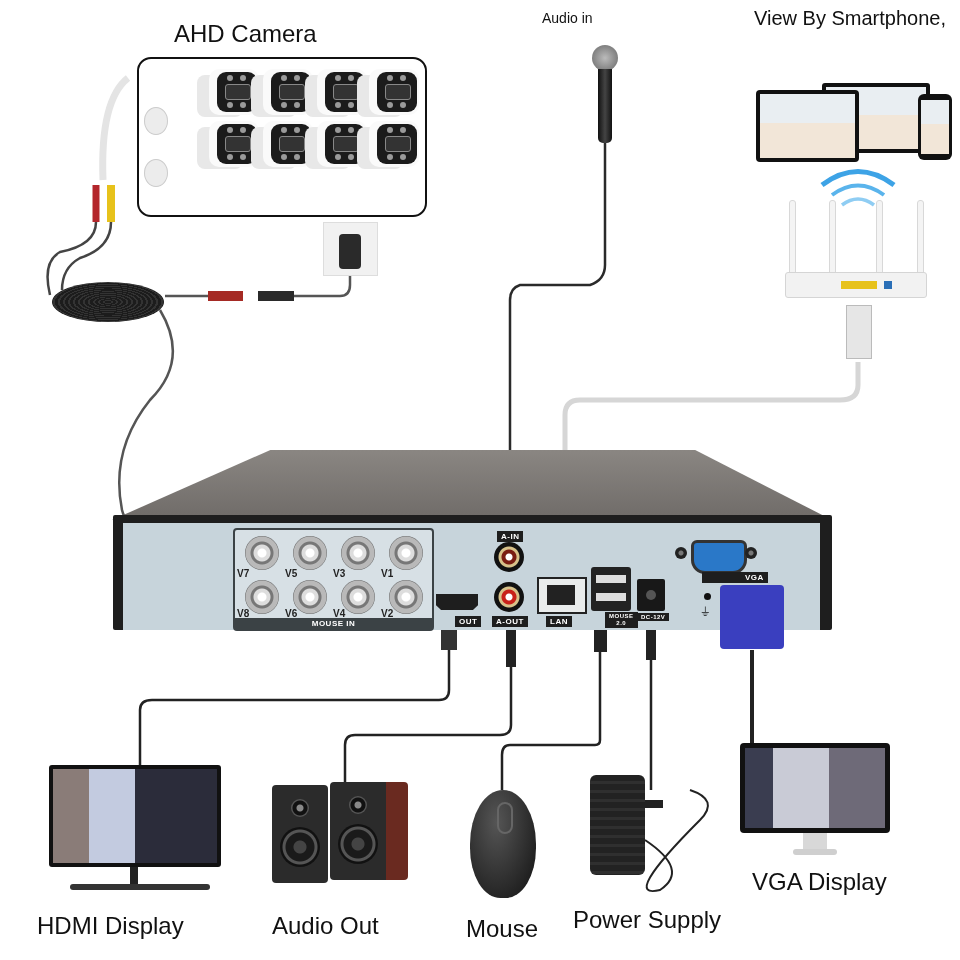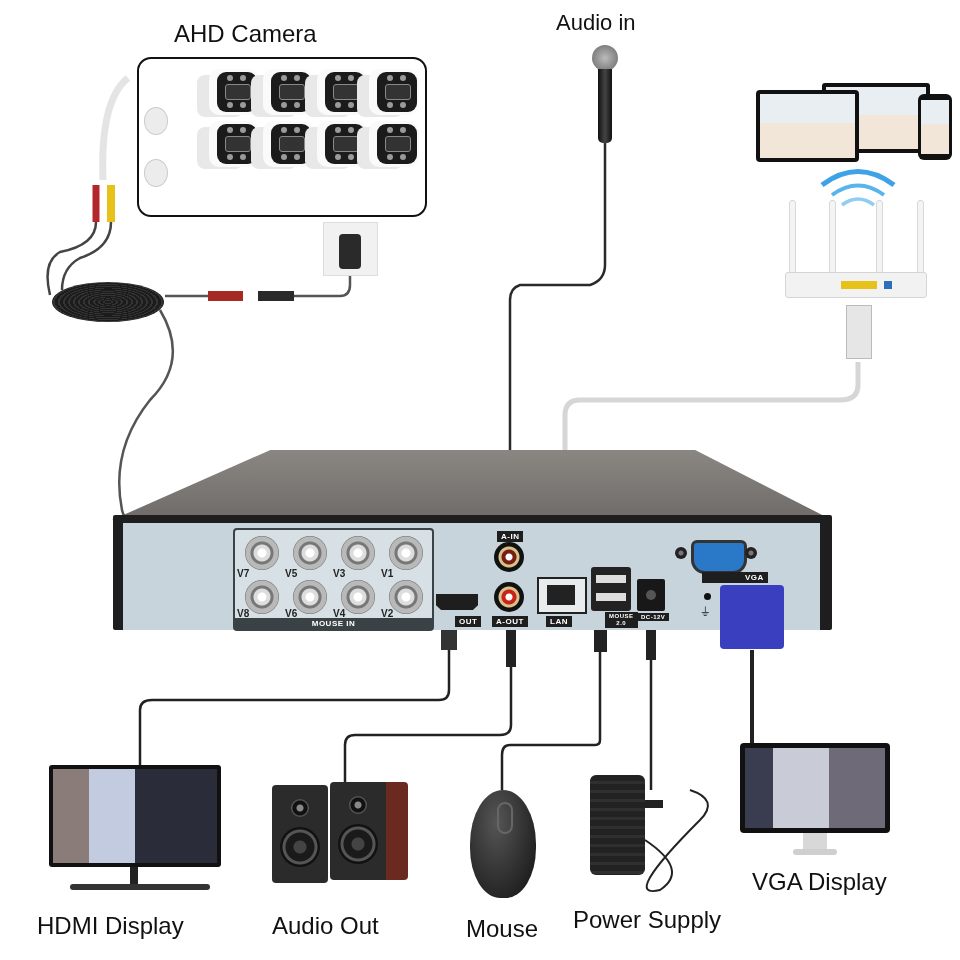--- a/index.html
+++ b/index.html
@@ -135,22 +135,23 @@
   <path d="M752 650 L752 745" stroke="#222" stroke-width="4" fill="none"></path>
 
   <path d="M822 185 Q858 158 894 185" stroke="#3da3e6" stroke-width="5" fill="none"></path>
   <path d="M832 195 Q858 176 884 195" stroke="#5ab4ec" stroke-width="4" fill="none"></path>
   <path d="M842 205 Q858 193 874 205" stroke="#8fcdf3" stroke-width="3.5" fill="none"></path>
 
   <path d="M645 840 Q690 870 660 890 Q620 900 700 820 Q720 800 690 790" stroke="#222" stroke-width="2" fill="none"></path>
 </svg>
 
 <div class="label" style="left:174px;top:20px;">AHD Camera</div>
-<div class="label" style="left:556px;top:10px;font-size:22px;">Audio in</div>
+<div class="label" style="left:542px;top:10px;font-size:14px;">Audio in</div>
 <div class="small-label" style="left:745px;top:8px;width:210px;">
+  <div>View By Smartphone,</div>
 </div>
 
 <div class="cam-box">
   <div class="mount" style="left:5px;top:48px;"></div>
   <div class="mount" style="left:5px;top:100px;"></div>
   <div class="cam" style="left:70px;top:10px;">
       <div class="face">
         <div class="led" style="left:10px;top:3px"></div>
         <div class="led" style="left:23px;top:3px"></div>
         <div class="lens"></div>

